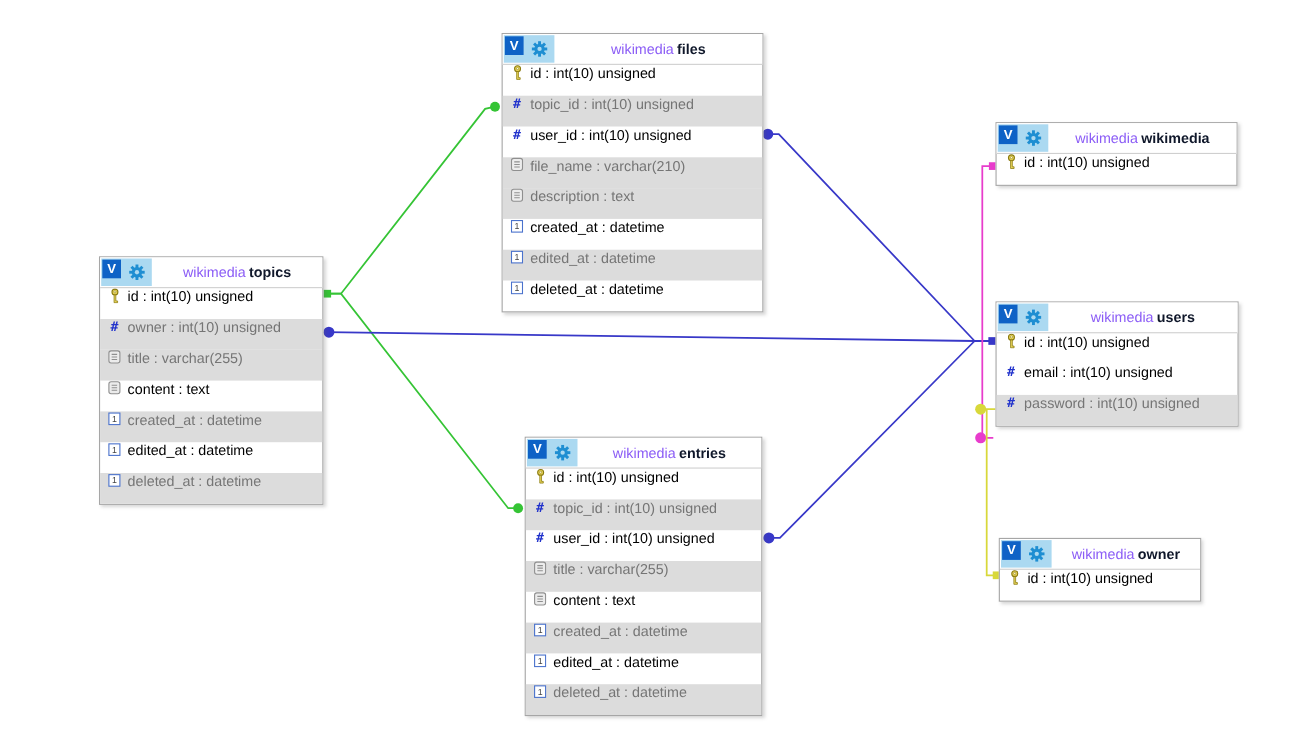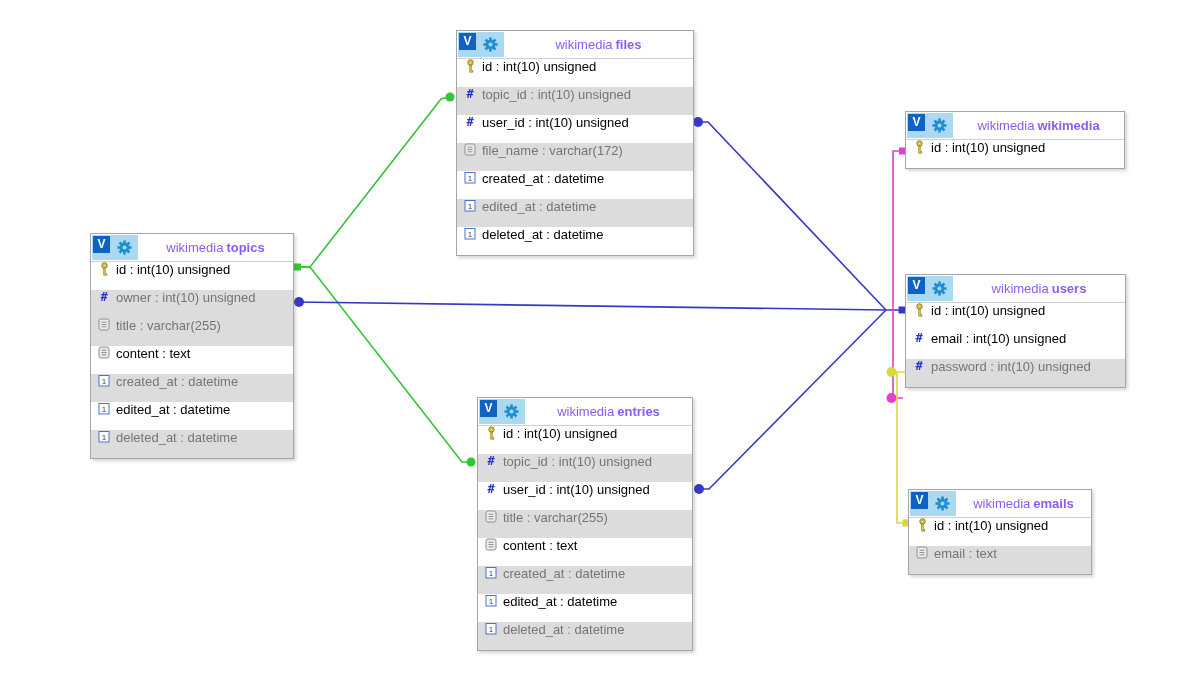--- a/index.html
+++ b/index.html
@@ -16,21 +16,21 @@
   }
   .tbl-header { height:27px; display:flex; align-items:center; background:#fff; border-bottom:1px solid #cfcfcf; }
   .hdr-icons { width:46px; height:25px; margin-left:1px; background:#abd9f1; position:relative; flex:0 0 auto; }
   .v-badge {
     position:absolute; left:1px; top:1px; width:17px; height:17px; background:#0e62c6;
     color:#fff; font-weight:bold; font-size:12px; line-height:17px; text-align:center;
   }
   .gear { position:absolute; left:25px; top:5px; width:15px; height:15px; }
   .hdr-title { flex:1; text-align:center; white-space:nowrap; overflow:hidden; }
   .schema-name { color:#8b5cf6; }
-  .tbl-name { color:#8b5cf6; font-weight:bold; margin-left:3px; }
+  .tbl-name { color:#0f172a; font-weight:bold; margin-left:3px; }
   .row {
     height:28px; display:flex; align-items:flex-start; padding-left:6px;
     white-space:nowrap; color:#000; box-sizing:border-box;
   }
   .row.shaded { background:#dcdcdc; color:#757575; }
   .ic { width:14px; flex:0 0 auto; display:flex; justify-content:center; align-items:center; margin-right:5px; }
   .hash { color:#2233cc; font-weight:bold; font-size:12px; font-family:"DejaVu Sans Mono", monospace; }
 </style>
 </head>
 <body>
@@ -189,21 +189,30 @@
         <span class="ic hash">#</span>
         <span>user_id : int(10) unsigned</span>
       </div>
     <div class="row shaded">
         <span class="ic">
           <svg width="12" height="13" viewBox="0 0 12 13">
             <rect x="1" y="1" width="10" height="11" rx="2" fill="#ececec" stroke="#8f8f8f"></rect>
             <path d="M3.5 4.2 h5 M3.5 6.5 h5 M3.5 8.8 h5" stroke="#8f8f8f" fill="none"></path>
           </svg>
         </span>
-        <span>file_name : varchar(172)</span>
+        <span>file_name : varchar(210)</span>
+      </div>
+    <div class="row shaded">
+        <span class="ic">
+          <svg width="12" height="13" viewBox="0 0 12 13">
+            <rect x="1" y="1" width="10" height="11" rx="2" fill="#ececec" stroke="#8f8f8f"></rect>
+            <path d="M3.5 4.2 h5 M3.5 6.5 h5 M3.5 8.8 h5" stroke="#8f8f8f" fill="none"></path>
+          </svg>
+        </span>
+        <span>description : text</span>
       </div>
     <div class="row">
         <span class="ic">
           <svg width="12" height="13" viewBox="0 0 12 13">
             <rect x="1" y="1.5" width="10" height="10.5" fill="#fff" stroke="#4a72cc"></rect>
             <text x="6" y="9.5" font-size="8" text-anchor="middle" fill="#444">1</text>
           </svg>
         </span>
         <span>created_at : datetime</span>
       </div>
@@ -391,36 +400,27 @@
               <rect x="0.5" y="6.6" width="15" height="2.8"></rect>
               <g transform="rotate(45 8 8)">
                 <rect x="6.6" y="0.5" width="2.8" height="15"></rect>
                 <rect x="0.5" y="6.6" width="15" height="2.8"></rect>
               </g>
               <circle cx="8" cy="8" r="5"></circle>
             </g>
             <circle cx="8" cy="8" r="2.1" fill="#abd9f1"></circle>
           </svg>
       </div>
-      <div class="hdr-title"><span class="schema-name">wikimedia</span><span class="tbl-name">emails</span></div>
-    </div>
-    <div class="row">
-        <span class="ic">
-          <svg width="11" height="14" viewBox="0 0 11 14">
-            <circle cx="5.5" cy="3.5" r="2.7" fill="#ead65a" stroke="#8a7a10"></circle>
-            <circle cx="5.5" cy="3.3" r="1" fill="#fffbe0" stroke="#8a7a10" stroke-width=".5"></circle>
-            <path d="M4.7 6 h1.6 v5.6 h1.6 v1.6 h-3.2 z" fill="#ead65a" stroke="#8a7a10" stroke-width=".7"></path>
-          </svg>
-        </span>
-        <span>id : int(10) unsigned</span>
-      </div>
-    <div class="row shaded">
-        <span class="ic">
-          <svg width="12" height="13" viewBox="0 0 12 13">
-            <rect x="1" y="1" width="10" height="11" rx="2" fill="#ececec" stroke="#8f8f8f"></rect>
-            <path d="M3.5 4.2 h5 M3.5 6.5 h5 M3.5 8.8 h5" stroke="#8f8f8f" fill="none"></path>
-          </svg>
-        </span>
-        <span>email : text</span>
+      <div class="hdr-title"><span class="schema-name">wikimedia</span><span class="tbl-name">owner</span></div>
+    </div>
+    <div class="row">
+        <span class="ic">
+          <svg width="11" height="14" viewBox="0 0 11 14">
+            <circle cx="5.5" cy="3.5" r="2.7" fill="#ead65a" stroke="#8a7a10"></circle>
+            <circle cx="5.5" cy="3.3" r="1" fill="#fffbe0" stroke="#8a7a10" stroke-width=".5"></circle>
+            <path d="M4.7 6 h1.6 v5.6 h1.6 v1.6 h-3.2 z" fill="#ead65a" stroke="#8a7a10" stroke-width=".7"></path>
+          </svg>
+        </span>
+        <span>id : int(10) unsigned</span>
       </div>
   </div>
 
 </div>
 
 </body></html>

